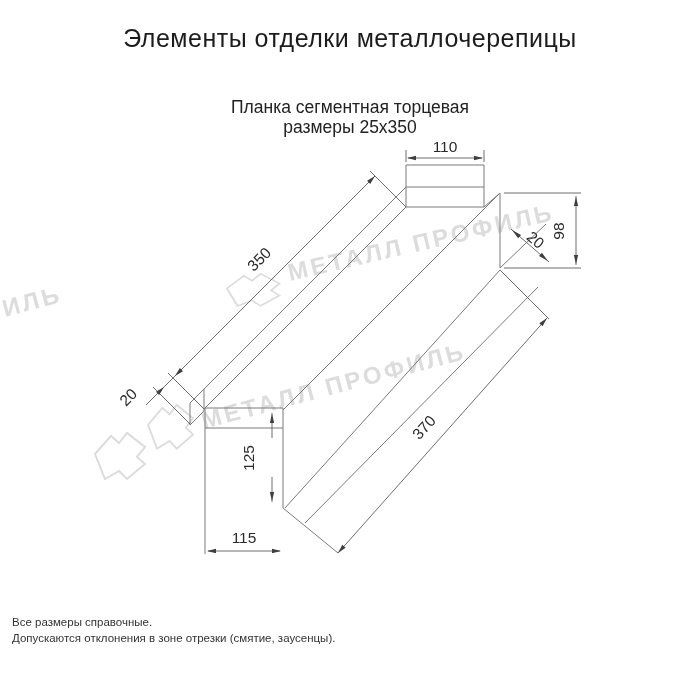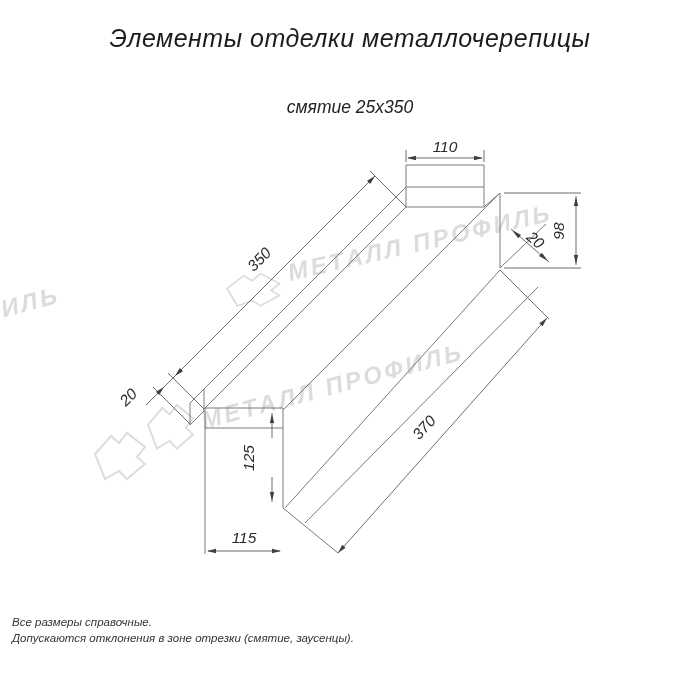--- a/index.html
+++ b/index.html
@@ -1,20 +1,20 @@
 <!DOCTYPE html>
 <html><head>
 <meta charset="utf-8">
 <style>
   html,body{margin:0;padding:0;}
   body{
     width:700px;height:700px;background:#ffffff;position:relative;overflow:hidden;
     font-family:"Liberation Sans", sans-serif;
   }
-  .page{position:absolute;inset:0;width:588px;height:700px;font-style:italic;}
+  .page{position:absolute;inset:0;width:588px;height:700px;}
   .title{
     position:absolute;top:24px;left:0;width:700px;text-align:center;
     font-size:25px;color:#1c1c1c;letter-spacing:0.5px;
   }
   .subtitle{
     position:absolute;top:97px;left:0;width:700px;text-align:center;
     font-size:17.5px;line-height:20px;color:#222222;
   }
   .footnotes{
     position:absolute;left:12px;top:615px;
@@ -34,21 +34,22 @@
   .wmlogo{stroke:#dcdcdc;stroke-width:2;fill:none;}
 </style>
 </head>
 <body>
 
 <div class="page">
 
   <div class="title">Элементы отделки металлочерепицы</div>
 
   <div class="subtitle">
-    <div>смятие 25х350</div>
+    <div>Планка сегментная торцевая</div>
+    <div>размеры 25х350</div>
   </div>
 
   <svg width="700" height="700" viewBox="0 0 700 700">
 
     <g>
       <text class="wm" x="-200" y="372" transform="rotate(-15 -200 372)">МЕТАЛЛ ПРОФИЛЬ</text>
       <text class="wm" x="290" y="281" transform="rotate(-13 290 281)">МЕТАЛЛ ПРОФИЛЬ</text>
       <text class="wm" x="204" y="429" transform="rotate(-15 204 429)">МЕТАЛЛ ПРОФИЛЬ</text>
       <g transform="translate(227,273) scale(1.05,0.7)">
         <path class="wmlogo" d="M0,22 L16,4 L24,11 L32,1 L50,15 L42,25 L50,32 L32,47 L24,39 L10,47 Z"></path>

